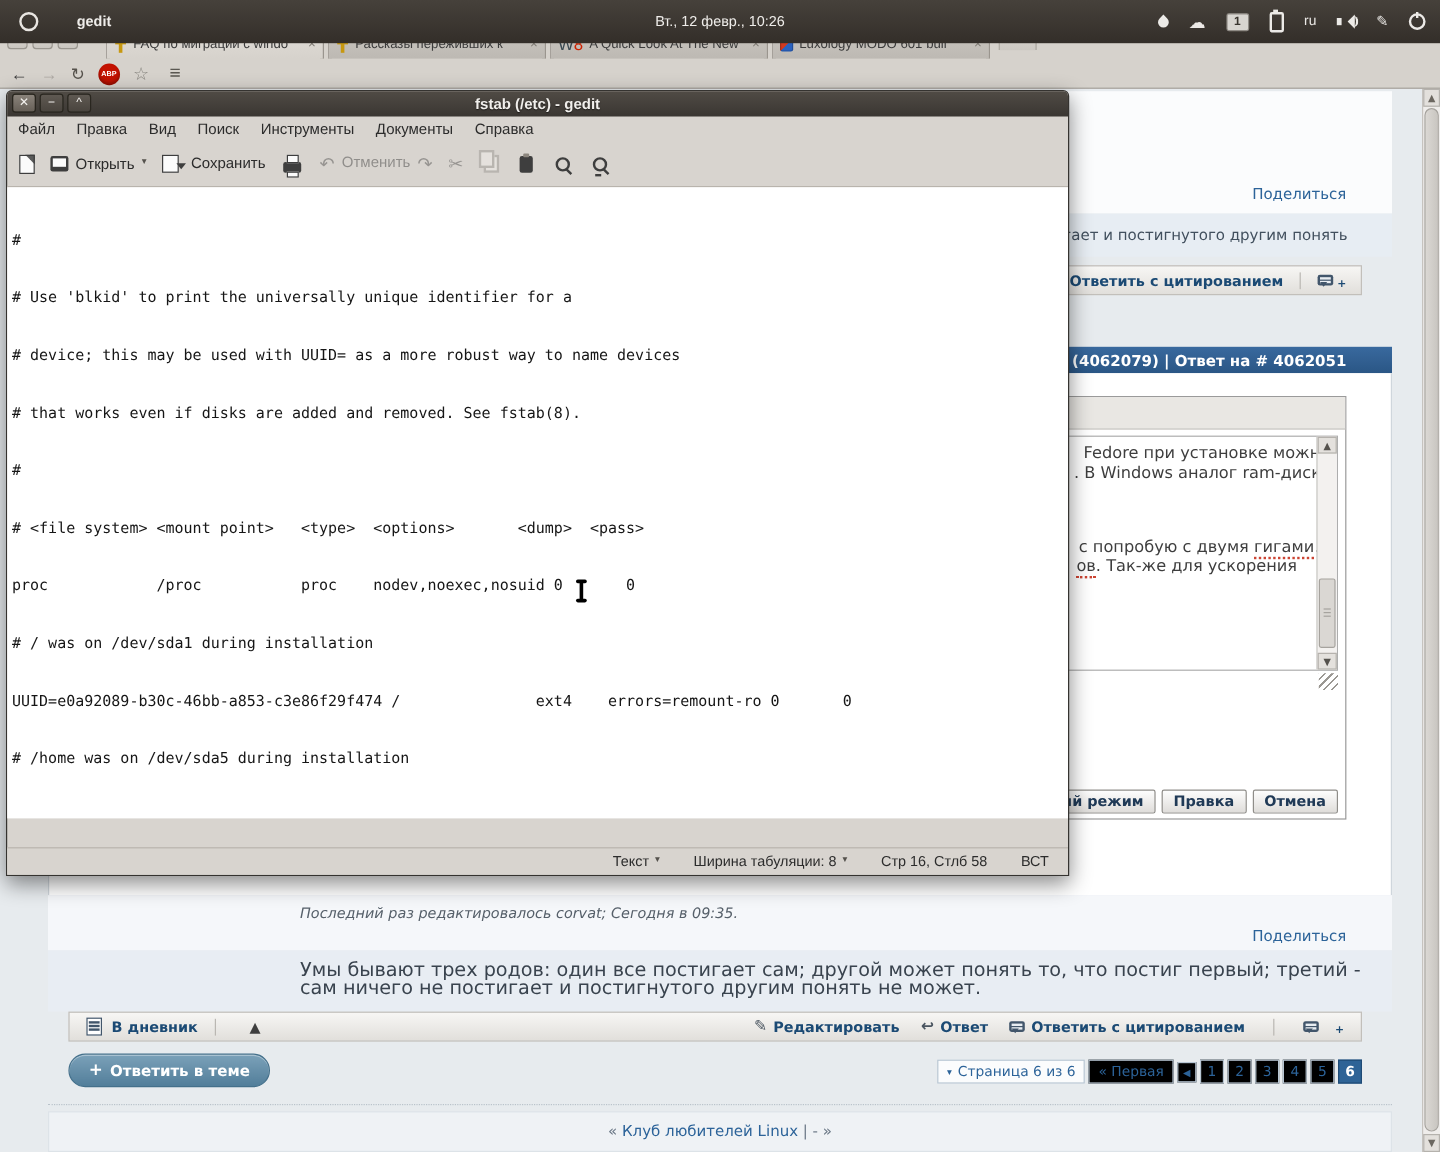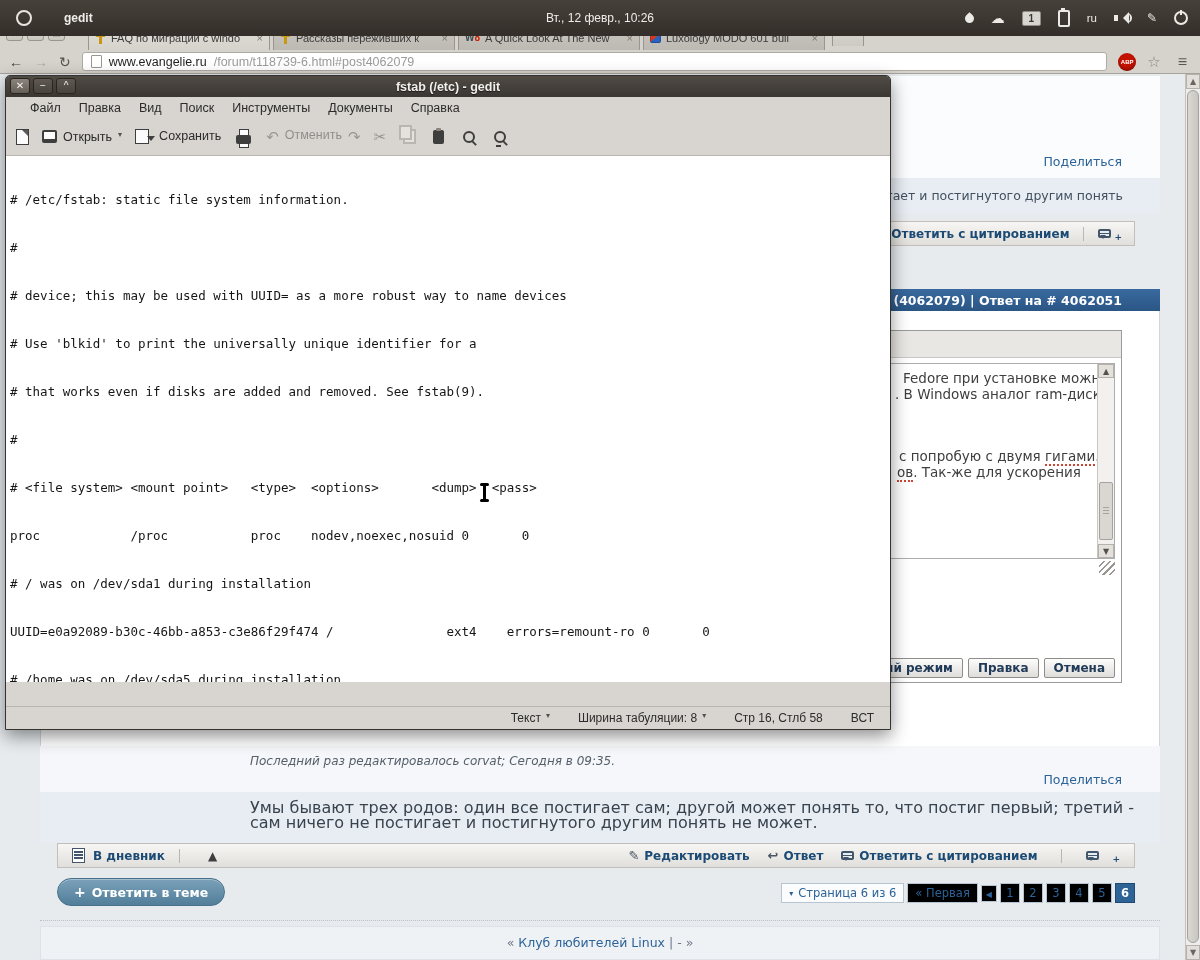--- a/index.html
+++ b/index.html
@@ -27,32 +27,32 @@
   .i-vol .wave{position:absolute;left:12px;top:1px;width:4px;height:10px;border-right:2px solid #eceae7;border-radius:0 8px 8px 0}
   .p-pencil{font-size:12px;color:#eceae7}
   .i-power{width:10px;height:10px;border:2px solid #eceae7;border-radius:50%;position:relative}
   .i-power::before{content:"";position:absolute;left:50%;top:-3px;width:2px;height:5px;background:#eceae7;transform:translateX(-50%)}
 
   
   .chrome{position:absolute;top:20px;left:0;right:0;height:54px;background:#d6d2cc;z-index:2}
   .winbtns{position:absolute;left:6px;top:6px;display:flex;gap:4px}
   .wbtn{width:17px;height:15px;border:1px solid #9a968f;border-radius:3px;background:linear-gradient(#e3dfd9,#c9c5bf);
         color:#6b6762;font-size:10px;line-height:14px;text-align:center;padding:0}
-  .tabs{position:absolute;left:88px;top:4px;right:120px;height:26px;display:flex;align-items:center}
+  .tabs{position:absolute;left:88px;top:4px;right:120px;height:26px;display:flex;align-items:flex-start}
   .tab{width:168px;height:24px;margin-right:3px;border:1px solid #9a958e;border-bottom:none;border-radius:6px 6px 0 0;
        background:linear-gradient(#c9c5bf,#bdb9b3);display:flex;align-items:center;gap:5px;padding:0 6px;overflow:hidden}
   .tab.active{background:linear-gradient(#e0dcd6,#d6d2cc)}
   .tab-title{flex:1;font-size:11px;color:#3b3b3b;white-space:nowrap;overflow:hidden;text-overflow:ellipsis}
   .tab-x{font-size:11px;color:#7d7972}
   .tab-stub{width:30px;height:17px;border:1px solid #9a958e;border-bottom:none;border-radius:5px 5px 0 0;
             background:linear-gradient(#d9d5cf,#cdc9c3);margin-left:4px}
   .fav-cross{position:relative;width:11px;height:13px;flex:0 0 auto}
   .fav-cross::before{content:"";position:absolute;left:4px;top:0;width:3px;height:13px;background:#c79810}
   .fav-cross::after{content:"";position:absolute;left:1px;top:3px;width:9px;height:3px;background:#c79810}
-  .fav-w8{font-size:10px;font-weight:bold;flex:0 0 auto}
+  .fav-w8{font-size:14px;font-weight:normal;flex:0 0 auto}
   .fav-w8 .w{color:#3a4a52}.fav-w8 .e8{color:#cc2200}
   .fav-modo{width:11px;height:11px;border-radius:2px;flex:0 0 auto;
             background:linear-gradient(135deg,#d03a22 0 50%,#2a62c0 50%);box-shadow:inset 0 0 0 1px rgba(0,0,0,.2)}
   .navbar{position:absolute;left:0;right:0;top:30px;height:23px;border-bottom:1px solid #a6a29c;
           display:flex;align-items:center;padding:0 9px;gap:11px}
   .nav-ic{font-size:14px;line-height:1}
   .nav-back{color:#3c3c3c;font-weight:bold}
   .nav-fwd{color:#aeaaa4;font-weight:bold}
   .nav-rel{color:#56524c}
   .urlbox{flex:1;height:17px;background:#fff;border:1px solid #aeaaa4;border-radius:3px;
@@ -151,21 +151,21 @@
   
   .gedit{position:absolute;left:5px;top:75px;width:884px;height:653px;background:#d8d4cf;z-index:10;
          border:1px solid #353330;border-radius:5px 5px 0 0;box-shadow:0 6px 18px rgba(0,0,0,.45)}
   .g-title{height:21px;background:linear-gradient(#504b45,#3a3632);border-radius:4px 4px 0 0;position:relative;
            display:flex;align-items:center;justify-content:center;color:#f1efec;font-weight:bold;font-size:12.5px;
            text-shadow:0 1px 1px rgba(0,0,0,.6)}
   .g-btns{position:absolute;left:4px;top:2px;display:flex;gap:3px}
   .g-btn{width:20px;height:16px;border:1px solid #29261f;border-radius:3px;color:#f5f3f0;font-size:10px;
          line-height:14px;text-align:center;padding:0;background:linear-gradient(#5f5952,#49443e)}
   .g-btn.close{background:linear-gradient(#8a837b,#665f57)}
-  .g-menubar{height:21px;display:flex;align-items:center;padding-left:15px;font-size:12.5px;color:#2c2c2c}
+  .g-menubar{height:21px;display:flex;align-items:center;padding-left:0;font-size:12.5px;color:#2c2c2c}
   .g-menu{padding:2px 9px}
   .g-toolbar{height:37px;border-bottom:1px solid #b9b4ad;display:flex;align-items:center;padding:0 10px;gap:13px;
              font-size:12.5px;color:#2c2c2c}
   .tgrp{display:flex;align-items:flex-start;gap:6px}
   .dis{opacity:.42}
   .i-new{width:11px;height:14px;border:1.5px solid #3e3e3e;background:#fbfbfb;position:relative}
   .i-new::after{content:"";position:absolute;top:-1px;right:-1px;border:4px solid transparent;
                 border-top:4px solid #3e3e3e;border-right:4px solid #3e3e3e;opacity:.85}
   .i-openic{width:15px;height:13px;background:#3e3e3e;border-radius:2px;position:relative}
   .i-openic::after{content:"";position:absolute;left:2px;top:2px;right:2px;bottom:4px;background:#fbfbfb}
@@ -340,25 +340,20 @@
         <span class="fav-modo"></span>
         <span class="tab-title">Luxology MODO 601 buil</span>
         <span class="tab-x">×</span>
       </div>
       <div class="tab-stub"></div>
     </div>
     <div class="navbar">
       <span class="nav-ic nav-back">←</span>
       <span class="nav-ic nav-fwd">→</span>
       <span class="nav-ic nav-rel">↻</span>
-      <div class="urlbox">
-        <span class="i-doc"></span>
-        <span class="url-host">www.evangelie.ru</span>
-          <span class="url-path">/forum/t118739-6.html#post4062079</span>
-      </div>
       <span class="abp">ABP</span>
       <span class="nav-star">☆</span>
       <span class="nav-menu">≡</span>
     </div>
   </div>
 
   <div class="panel">
     <span class="p-session"></span>
     <span class="p-app">gedit</span>
     <span class="p-clock">Вт., 12 февр., 10:26</span>
@@ -415,25 +410,24 @@
         <span class="dis">Отменить</span>
         <span class="t-ar dis">↷</span>
       </span>
       <span class="t-ar dis">✂</span>
       <span class="i-copy dis"></span>
       <span class="i-paste"></span>
       <span class="i-mag"></span>
       <span class="i-mag rep"></span>
     </div>
     <div class="g-text">
-      <div><span># /etc/fstab: static file system information.</span></div>
       <div><span>#</span></div>
+      <div><span># Use 'blkid' to print the universally unique identifier for a</span></div>
       <div><span># device; this may be used with UUID= as a more robust way to name devices</span></div>
-      <div><span># Use 'blkid' to print the universally unique identifier for a</span></div>
-      <div><span># that works even if disks are added and removed. See fstab(9).</span></div>
+      <div><span># that works even if disks are added and removed. See fstab(8).</span></div>
       <div><span>#</span></div>
       <div><span># &lt;file system&gt; &lt;mount point&gt;   &lt;type&gt;  &lt;options&gt;       &lt;dump&gt;  &lt;pass&gt;</span></div>
       <div><span>proc            /proc           proc    nodev,noexec,nosuid 0       0</span></div>
       <div><span># / was on /dev/sda1 during installation</span></div>
       <div><span>UUID=e0a92089-b30c-46bb-a853-c3e86f29f474 /               ext4    errors=remount-ro 0       0</span></div>
       <div><span># /home was on /dev/sda5 during installation</span></div>
       
       
       
       

